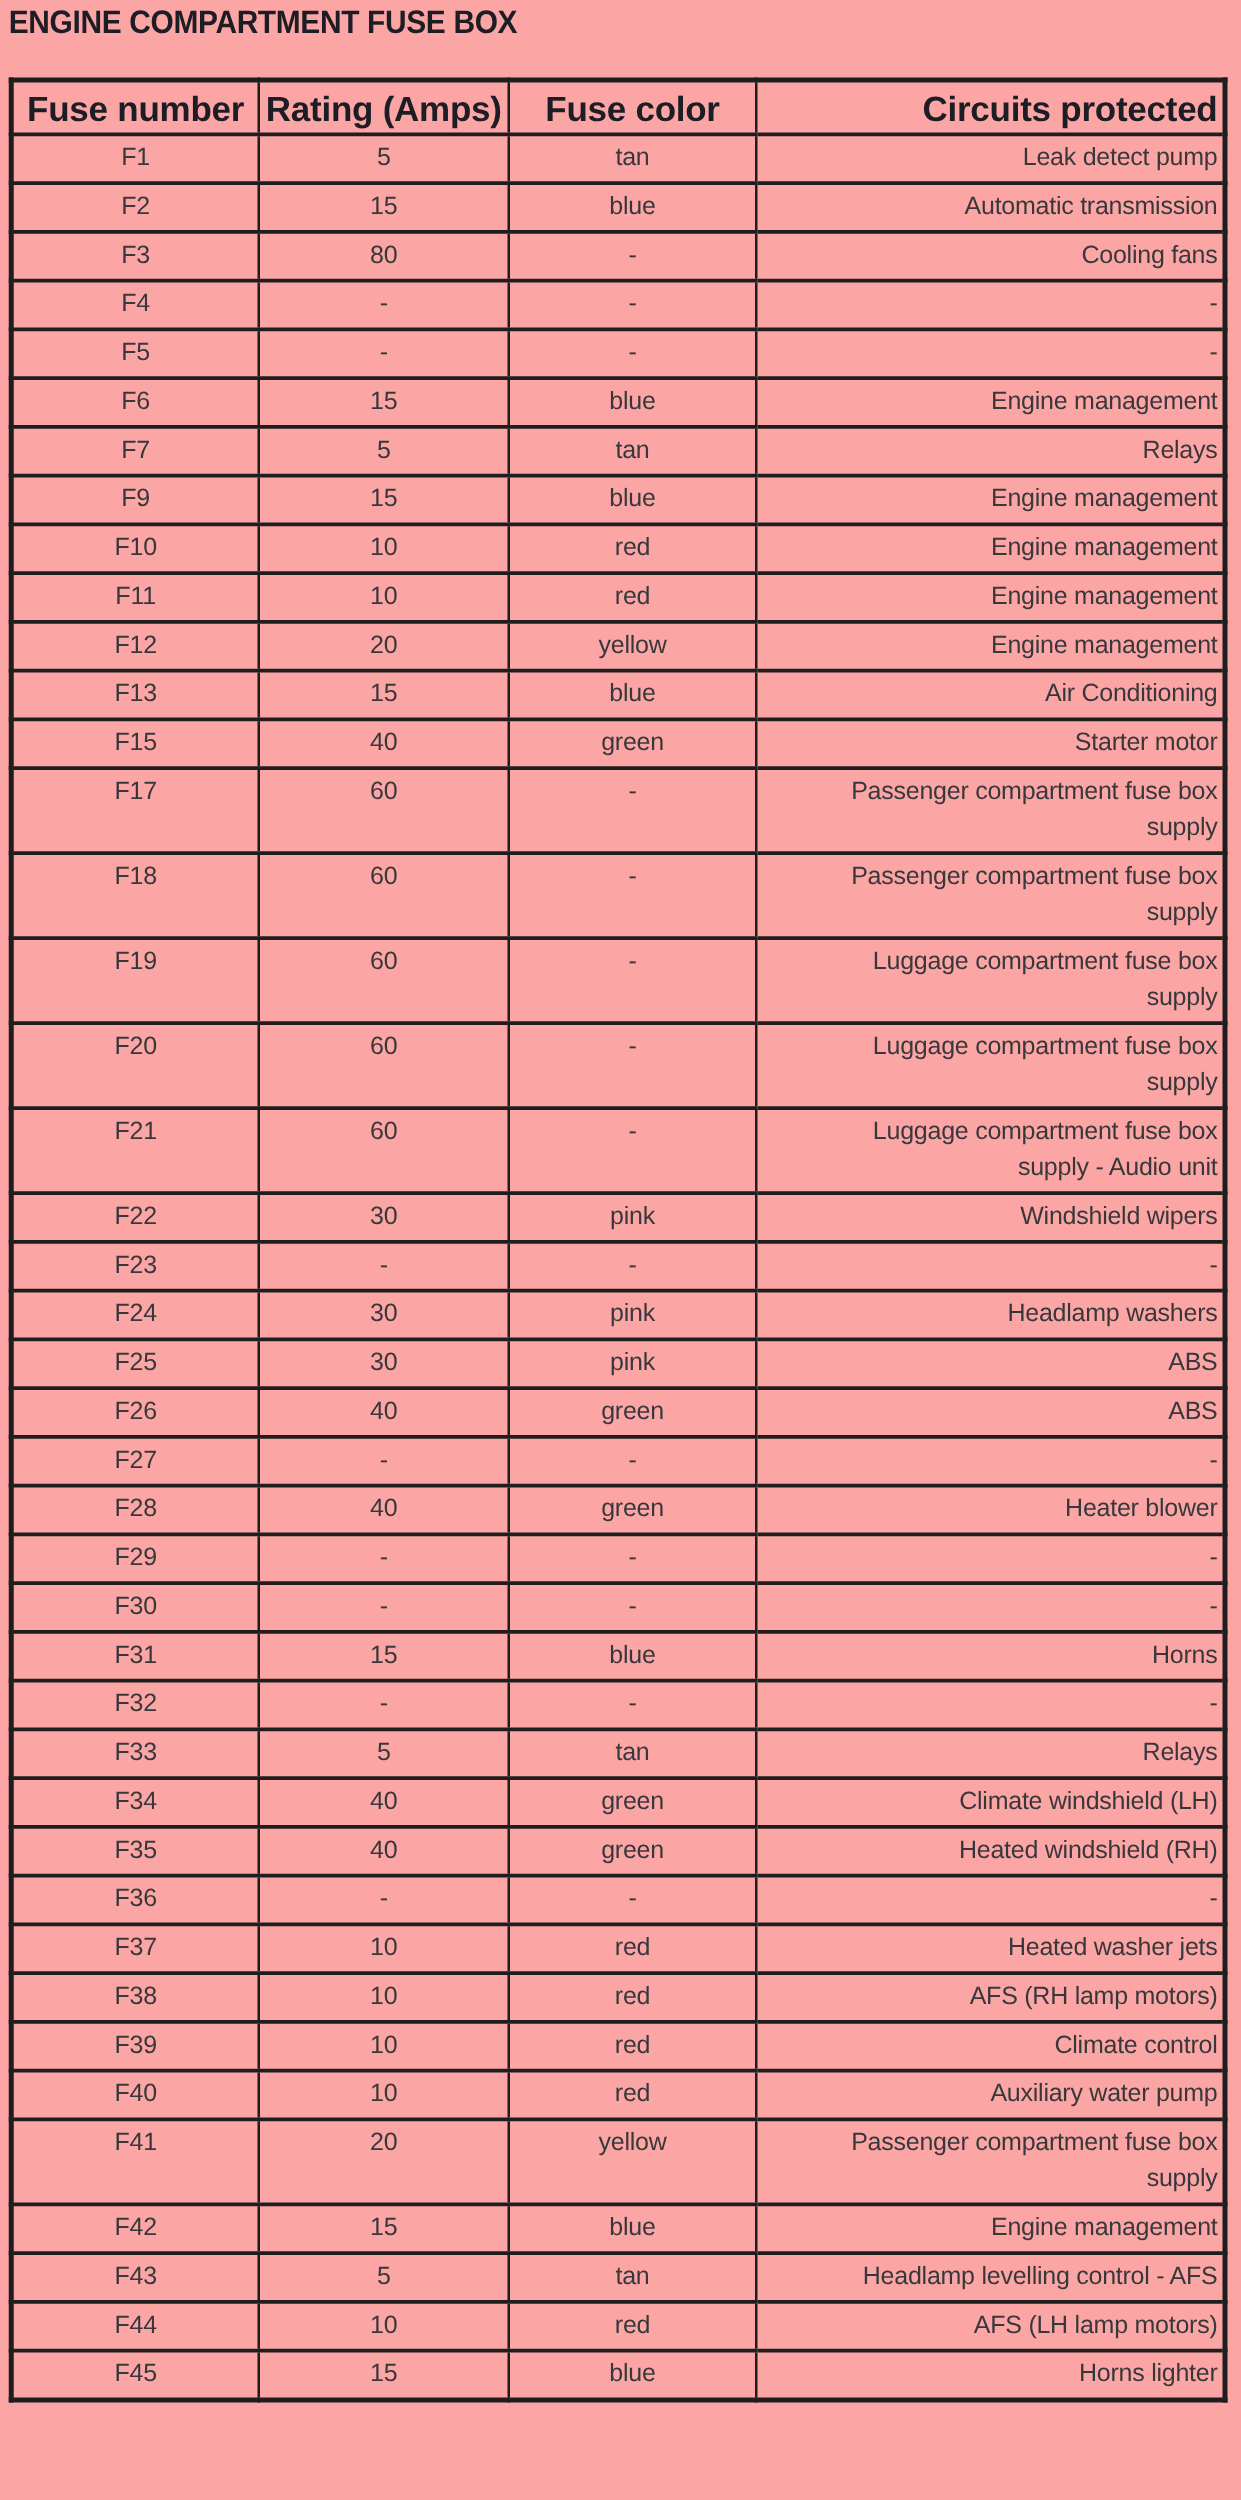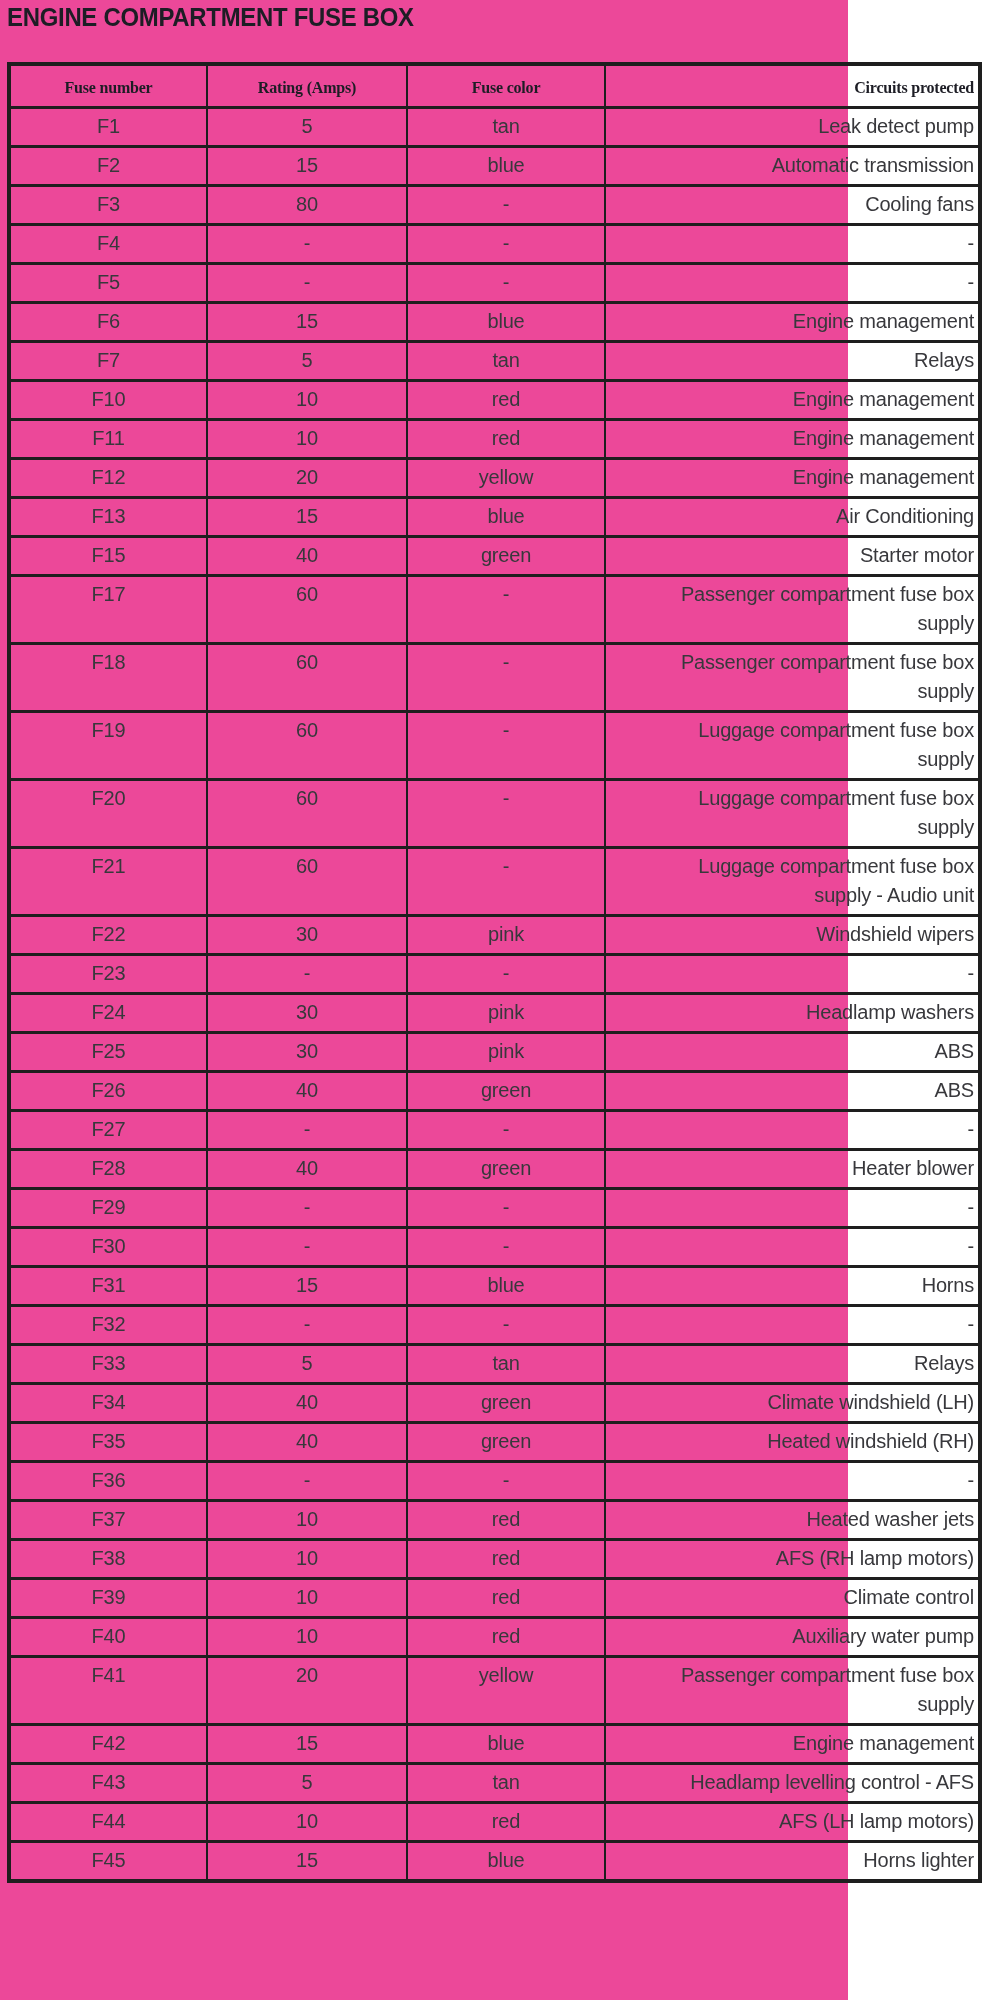--- a/index.html
+++ b/index.html
@@ -9,23 +9,23 @@
   }
   body {
     width: 993px;
     height: 2000px;
     font-family: "Liberation Sans", sans-serif;
     color: #38383c;
     overflow: hidden;
   }
   .page {
     position: relative;
-    width: 848px;
+    width: 993px;
     height: 2000px;
-    background: #ec4899;
+    background: #fca5a5;
   }
   .title {
     position: absolute;
     left: 7px;
     top: 0px;
     margin: 0;
     font-size: 26px;
     font-weight: bold;
     color: #1d1d25;
     letter-spacing: -0.3px;
@@ -55,23 +55,22 @@
     line-height: 29px;
     text-align: center;
     vertical-align: top;
     padding: 3px 4px 4px 4px;
     letter-spacing: -0.2px;
     overflow: hidden;
   }
   th {
     font-weight: bold;
     color: #1d1d25;
-    font-size: 16px;
+    font-size: 28px;
     padding: 7px 4px 4px 4px;
-    font-family: Liberation Serif, serif;
   }
   th.left, td.left {
     text-align: right;
     padding-left: 8px;
   }
   td.left {
     white-space: pre-line;
     margin-left: 16px;
   }
 </style>
@@ -140,20 +139,26 @@
   </tr>
 
   <tr>
     <td>F7</td>
     <td>5</td>
     <td>tan</td>
     <td class="left">Relays</td>
   </tr>
 
 
+  <tr>
+    <td>F9</td>
+    <td>15</td>
+    <td>blue</td>
+    <td class="left">Engine management</td>
+  </tr>
 
   <tr>
     <td>F10</td>
     <td>10</td>
     <td>red</td>
     <td class="left">Engine management</td>
   </tr>
 
   <tr>
     <td>F11</td>

